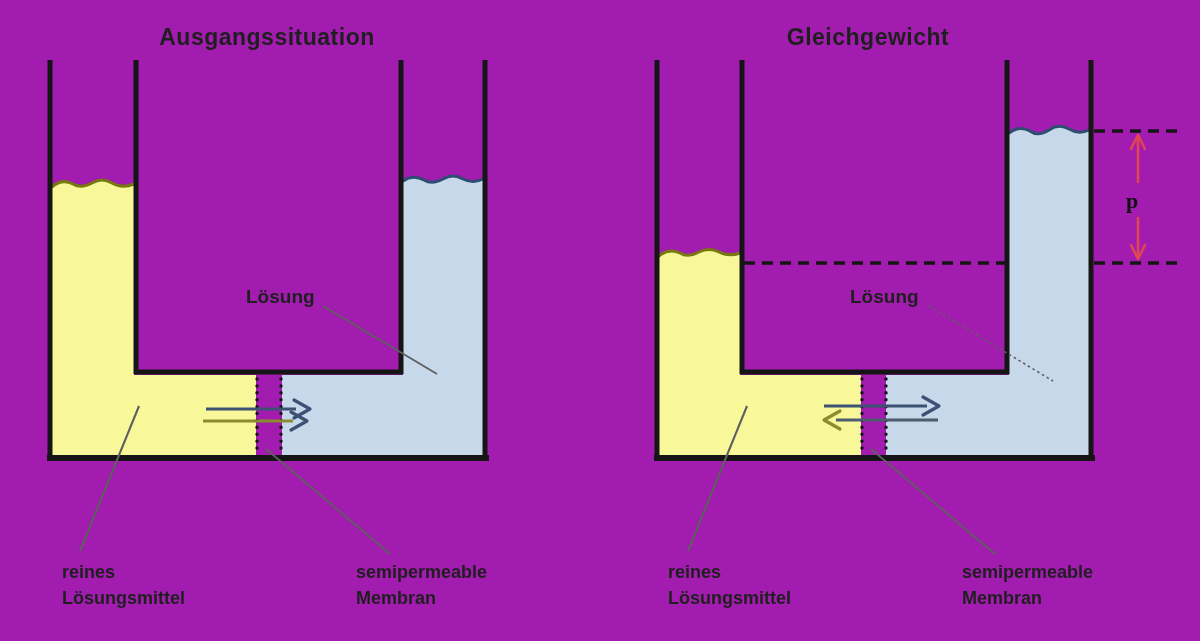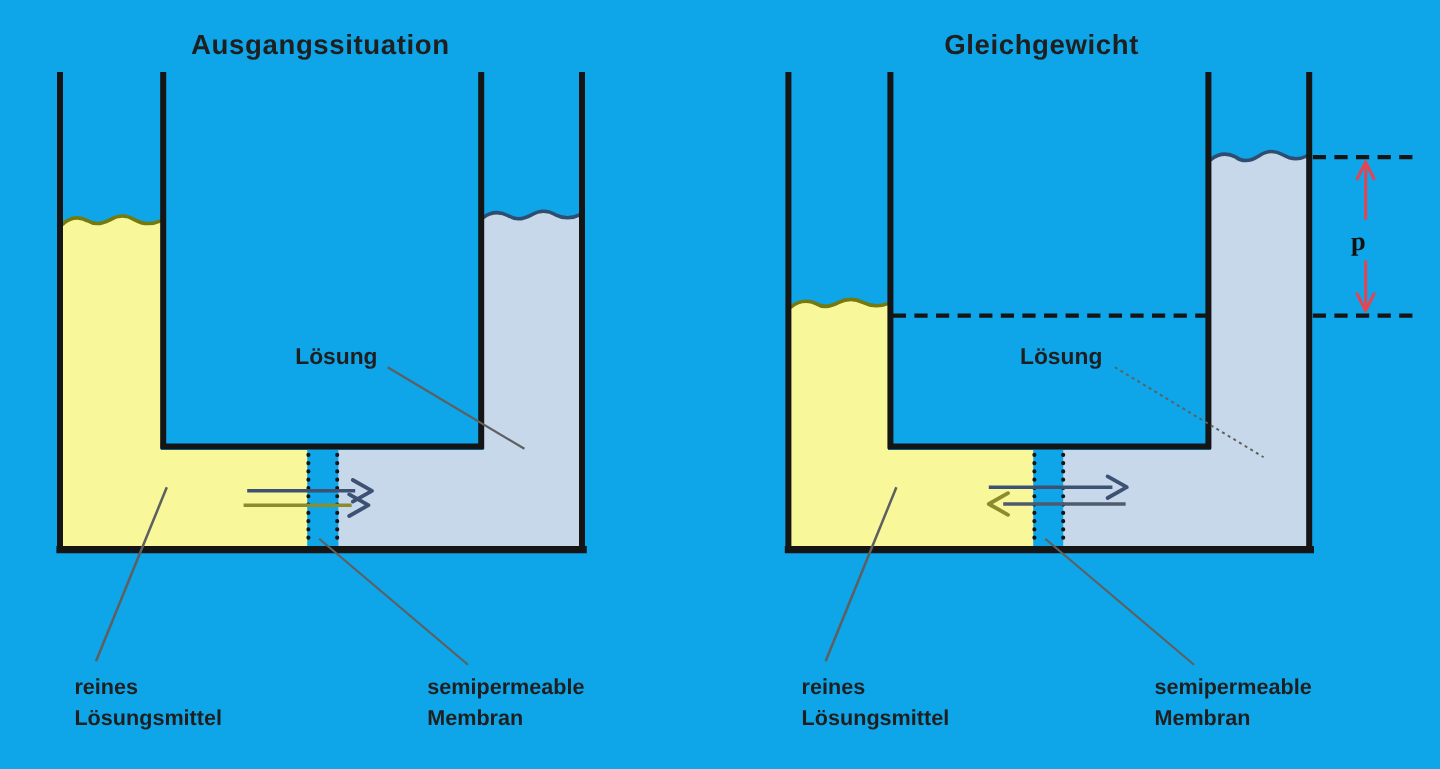--- a/index.html
+++ b/index.html
@@ -1,19 +1,19 @@
 <!DOCTYPE html>
 <html style="--wall: #151515; --solvent_fill: #f8f89b; --solution_fill: #c6d8ea; --solvent_line: #75790e; --solution_line: #2e4d70; --arrow_navy: #3c5173; --arrow_olive: #8a8c2e; --arrow_slate: #4c5b6e; --pressure_red: #e04753; --leader: #5f5f5f; --text: #1f1f1f;"><head>
 <meta charset="utf-8">
 <style>
   html,body{margin:0;padding:0;background:#ffffff;}
   .stage{
     position:relative;
     width:1200px;height:641px;
-    background:#0ea5e9;
+    background:#a21caf;
     font-family:"Liberation Sans",sans-serif;
     overflow:hidden;
   }
   svg{display:block;}
 
   
   .wall{stroke:var(--wall);stroke-width:5;fill:none;stroke-linecap:butt;}
   .wall-thick{stroke:var(--wall);stroke-width:6;fill:none;stroke-linecap:butt;}
   .membrane{stroke:var(--wall);stroke-width:3.4;fill:none;stroke-dasharray:0.1 6.8;stroke-linecap:round;}
   .dash{stroke:var(--wall);stroke-width:3.5;fill:none;stroke-dasharray:11 7;}

